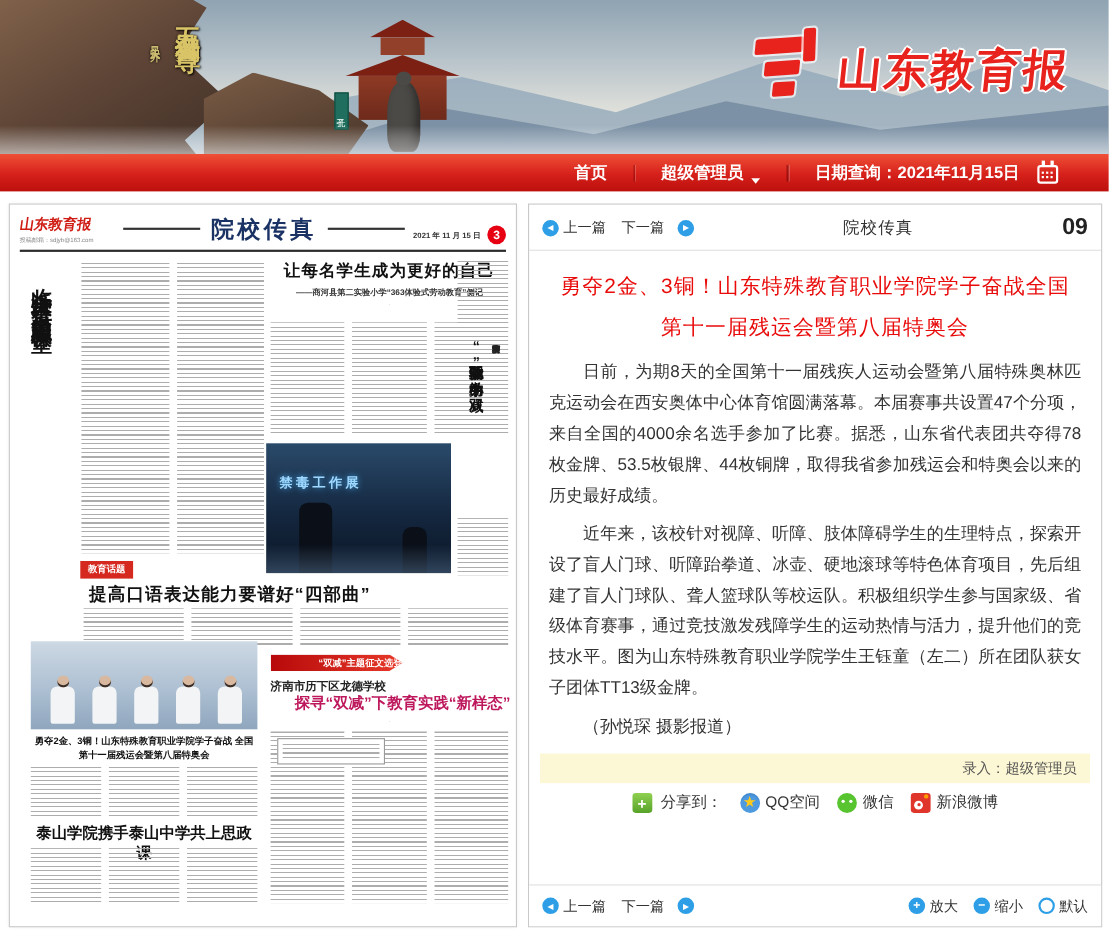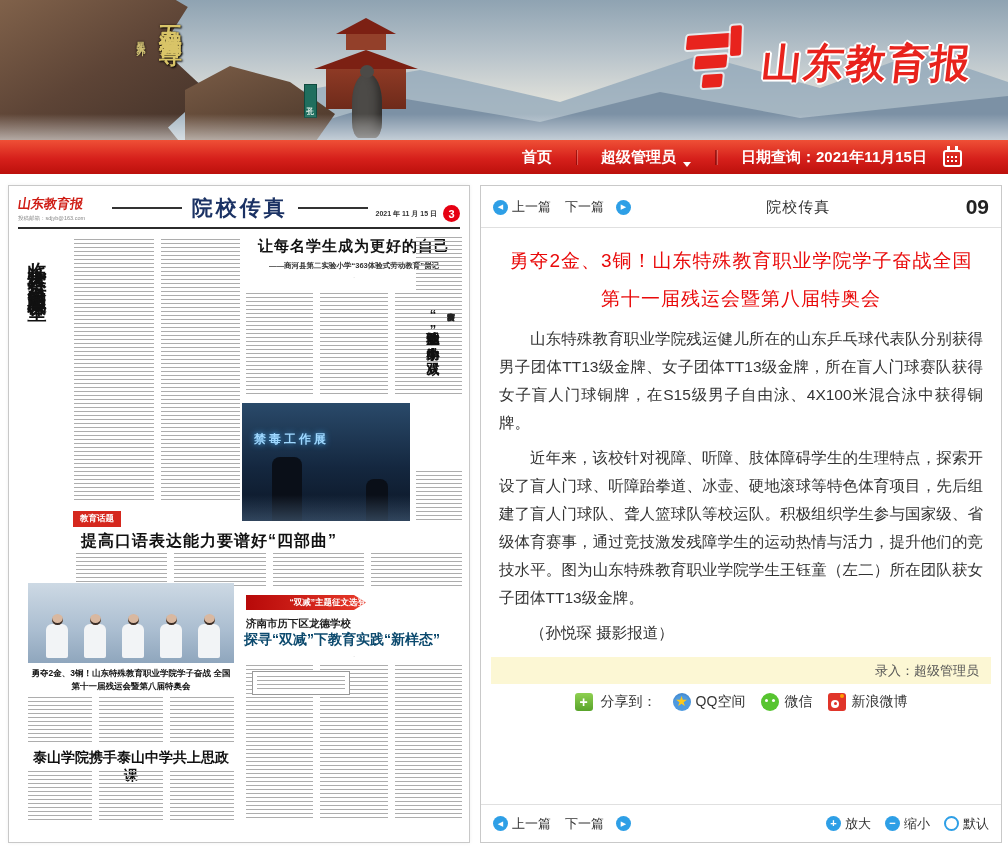--- a/index.html
+++ b/index.html
@@ -117,21 +117,21 @@
                 background:#d9b8a0; box-shadow:0 -2px 0 #3a2e28 inset; }
   .cap5 { position:absolute; left:10px; top:432px; width:206px; text-align:center; font-size:8.5px;
           font-weight:bold; color:#111; line-height:13px; }
   .h6 { position:absolute; left:10px; top:514px; width:206px; text-align:center; font-size:14px;
         font-weight:bold; color:#111; }
   .ribbon { position:absolute; left:228px; top:360px; width:120px; height:15px; color:#fff; font-size:8.5px;
             font-weight:bold; line-height:15px; text-align:right;
             background:linear-gradient(90deg,#b70909,#e83a2a);
             clip-path:polygon(0 0,90% 0,100% 50%,90% 100%,0 100%); }
   .k7 { position:absolute; left:228px; top:382px; font-size:10.5px; font-weight:bold; color:#222; }
-  .h7 { position:absolute; left:216px; top:396px; width:216px; font-size:14px; font-weight:bold; color:#0c4a6e;
+  .h7 { position:absolute; left:240px; top:396px; width:216px; font-size:14px; font-weight:bold; color:#be185d;
         text-align:center; }
   .by7 { position:absolute; left:228px; top:418px; width:216px; text-align:center; font-size:5px; color:#999; }
   .box7 { position:absolute; left:234px; top:436px; width:98px; height:24px; border:1px solid #999;
           background:#fff; padding:4px; }
   .box7 .fk { width:100%; height:100%; }
 
   
   .art { position:absolute; left:480px; top:185px; width:522px; height:658px; background:#fff;
          border:1px solid #c9c9c9; }
   .art-h { display:flex; align-items:center; padding:9px 12px 8px; border-bottom:1px solid #e0e0e0; }
@@ -330,21 +330,21 @@
       <span class="lnk" style="margin-left:2px">下一篇</span>
       <span class="cir">▶</span>
     </div>
     <span class="sec">院校传真</span>
     <span class="pno">09</span>
   </div>
 
   <div class="title">勇夺2金、3铜！山东特殊教育职业学院学子奋战全国第十一届残运会暨第八届特奥会</div>
 
   <div class="bodytx">
-    <p>山东特殊教育职业学院残运健儿所在的山东乒乓球代表队分别获得男子团体TT13级金牌、女子团体TT13级金牌，所在盲人门球赛队获得女子盲人门球铜牌，在S15级男子自由泳、4X100米混合泳中获得铜牌。</p>
+    <p>日前，为期8天的全国第十一届残疾人运动会暨第八届特殊奥林匹克运动会在西安奥体中心体育馆圆满落幕。本届赛事共设置47个分项，来自全国的4000余名选手参加了比赛。据悉，山东省代表团共夺得78枚金牌、53.5枚银牌、44枚铜牌，取得我省参加残运会和特奥会以来的历史最好成绩。</p>
     <p>近年来，该校针对视障、听障、肢体障碍学生的生理特点，探索开设了盲人门球、听障跆拳道、冰壶、硬地滚球等特色体育项目，先后组建了盲人门球队、聋人篮球队等校运队。积极组织学生参与国家级、省级体育赛事，通过竞技激发残障学生的运动热情与活力，提升他们的竞技水平。图为山东特殊教育职业学院学生王钰童（左二）所在团队获女子团体TT13级金牌。</p>
     <p>（孙悦琛 摄影报道）</p>
   </div>
 
   <div class="entry">录入：超级管理员</div>
 
   <div class="share">
     <span class="plus">+</span>
     <span class="slbl">分享到：</span>
     <span class="share-item">

